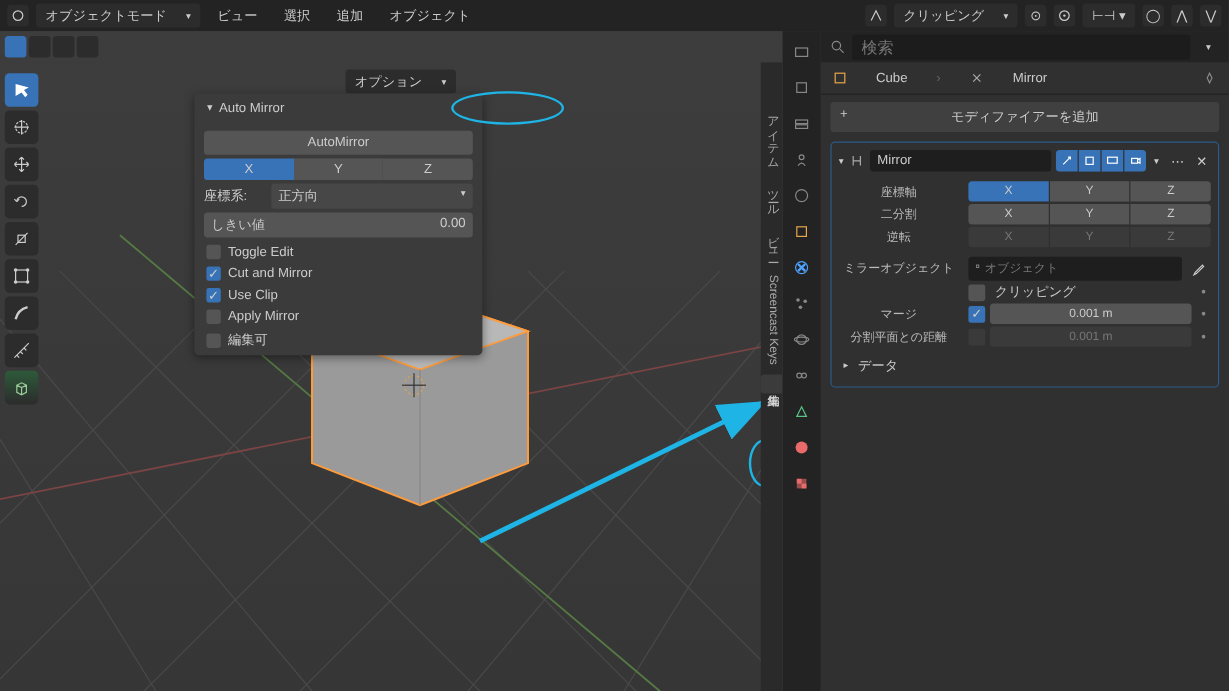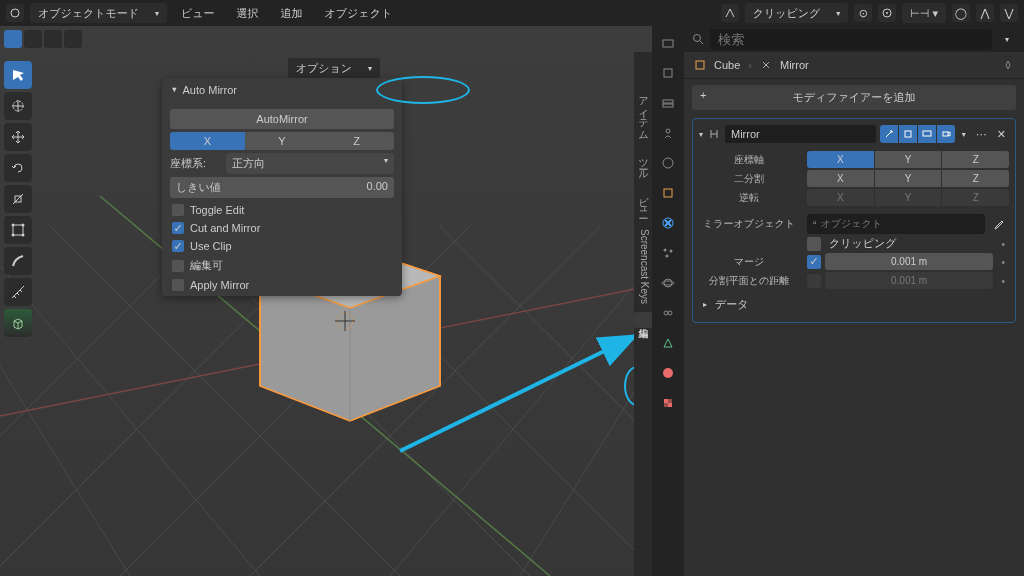--- a/index.html
+++ b/index.html
@@ -42,21 +42,21 @@
 .chkbox.on{background:#3873b8}
 .tabs-r{position:absolute;right:0;top:26px;width:18px;background:#2a2a2a;height:524px;display:flex;flex-direction:column;padding-top:30px}
 .tabs-r .vt{writing-mode:vertical-rl;padding:8px 2px;font-size:10px;color:#aaa;text-align:center}
 .tabs-r .vt.sel{background:#3b3b3b;color:#e0e0e0;border-radius:3px 0 0 3px}
 .mid{width:32px;background:#232323;display:flex;flex-direction:column;align-items:center;padding-top:6px;gap:8px}
 .mid .mi{width:22px;height:22px;display:flex;align-items:center;justify-content:center;border-radius:3px;color:#888}
 .mid .mi.on{color:#4da3ff}
 .props{width:340px;background:#303030;display:flex;flex-direction:column}
 .psrch{height:26px;background:#232323;display:flex;align-items:center;padding:0 8px;gap:6px}
 .psrch input{flex:1;background:#1c1c1c;border:none;border-radius:3px;padding:3px 8px;color:#c4b5fd;width:120px}
-.pcrumb{height:26px;background:#303030;display:flex;align-items:center;padding:0 10px;gap:8px;border-bottom:1px solid #222}
+.pcrumb{height:26px;background:#303030;display:flex;align-items:center;padding:0 10px;gap:24px;border-bottom:1px solid #222}
 .padd{margin:6px 8px;background:#404040;border-radius:3px;padding:5px;text-align:center;position:relative}
 .padd .plus{position:absolute;left:8px;top:4px}
 .pmod{margin:2px 8px;background:#303030;border:1px solid #2a5a8a;border-radius:4px;padding:4px}
 .pmodh{display:flex;align-items:center;gap:4px;padding:2px}
 .pmodh .name{flex:1;background:#1e1e1e;padding:3px 6px;border-radius:3px}
 .iconrow{display:flex;gap:1px}
 .iconrow .ib{width:18px;height:18px;background:#3873b8;display:flex;align-items:center;justify-content:center;font-size:9px}
 .iconrow .ib:first-child{border-radius:3px 0 0 3px}
 .iconrow .ib:last-child{border-radius:0 3px 3px 0}
 .pmodb{padding:4px 2px}
@@ -299,25 +299,25 @@
     <div class="chk">
             <span class="chkbox on">✓</span>
             <span>Cut and Mirror</span>
           </div>
     <div class="chk">
             <span class="chkbox on">✓</span>
             <span>Use Clip</span>
           </div>
     <div class="chk">
             <span class="chkbox"></span>
-            <span>編集可</span>
+            <span>Apply Mirror</span>
           </div>
     <div class="chk">
             <span class="chkbox"></span>
-            <span>Apply Mirror</span>
+            <span>編集可</span>
           </div>
    </div>
   </div>
 
   <div class="ring" style="left:376px;top:50px;width:90px;height:24px"></div>
   <div class="ring" style="right:2px;top:340px;width:22px;height:36px"></div>
   <svg class="arrow" style="left:395px;top:300px" width="250" height="130">
         <defs>
           <marker id="ah" markerWidth="10" markerHeight="8" refX="9" refY="4" orient="auto">
             <polygon points="0 0, 10 4, 0 8" fill="#1eb4e6"></polygon>

